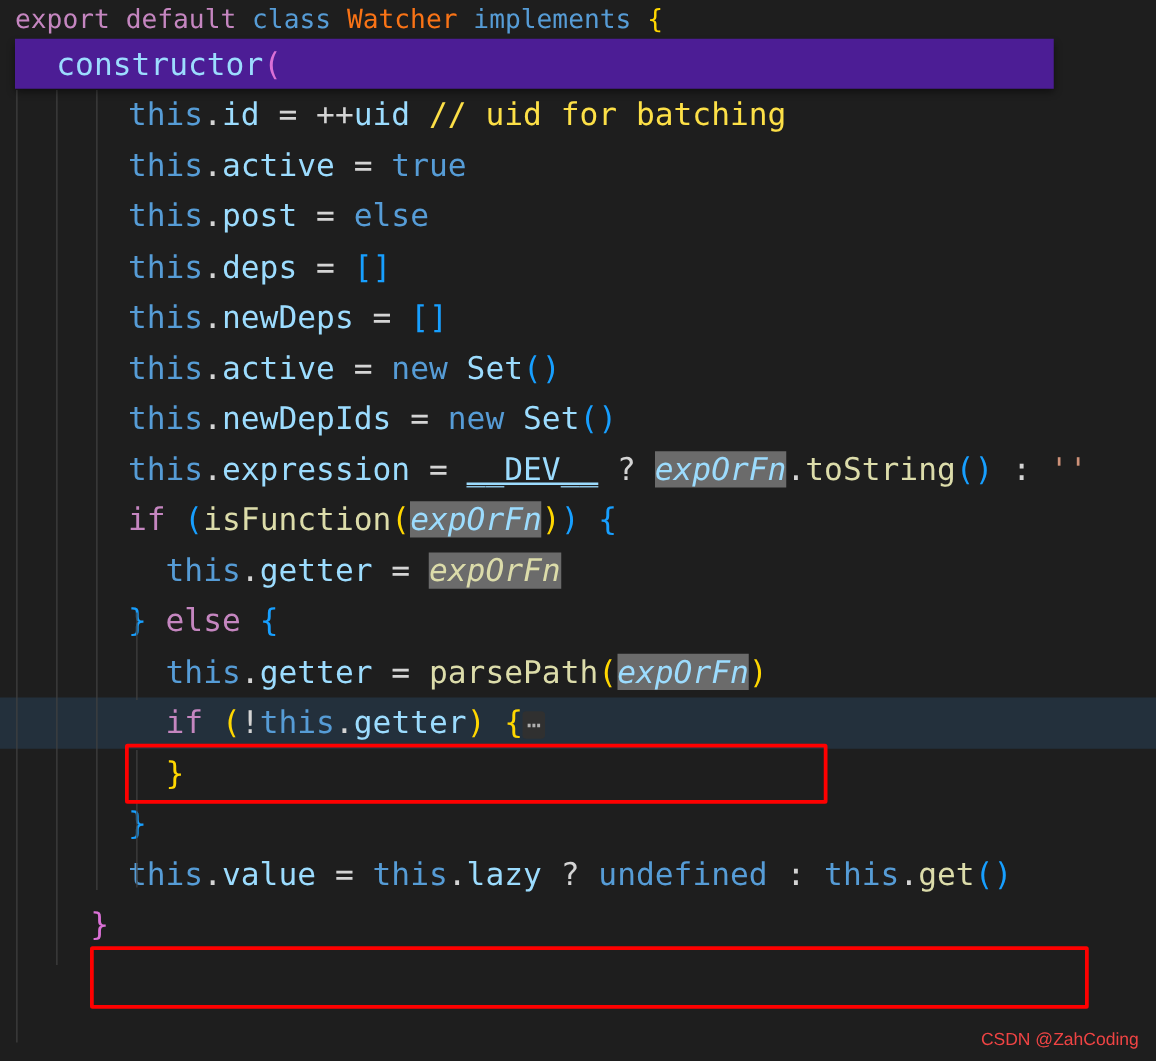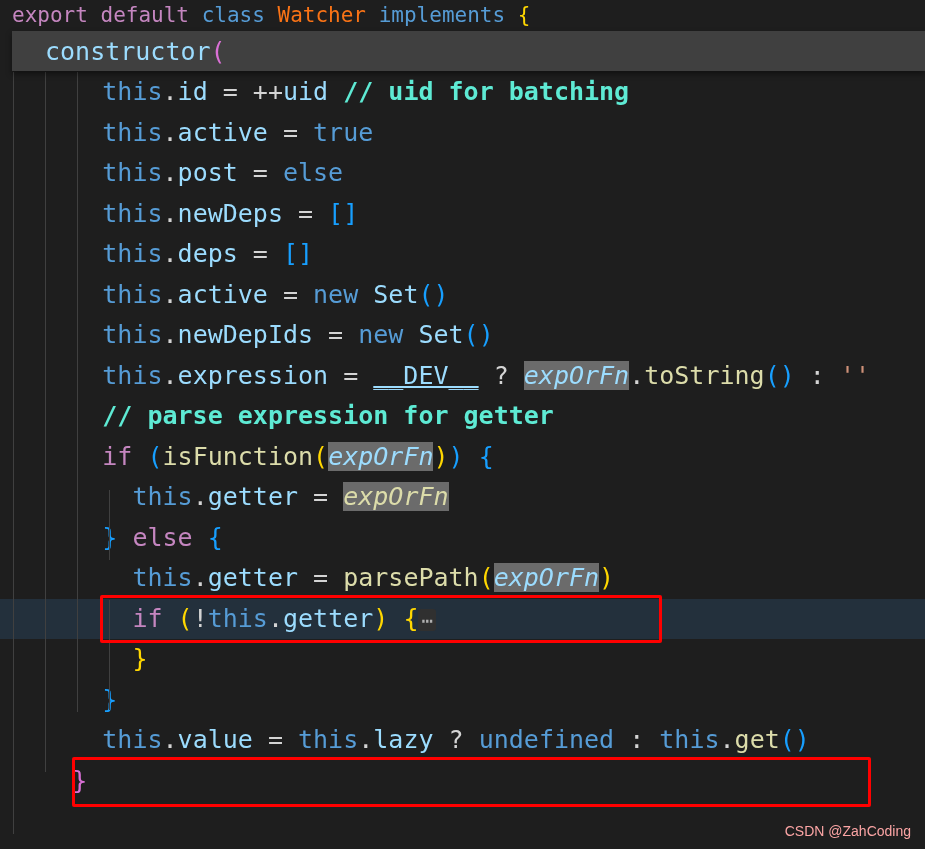--- a/index.html
+++ b/index.html
@@ -9,22 +9,22 @@
   }
   #editor{position:absolute;inset:0;background:#1e1e1e;}
 
   
   .sticky-line{
     position:absolute;left:0;top:0;width:925px;height:30px;
     background:#1e1e1e;z-index:30;display:flex;align-items:center;
     font-size:21px;white-space:pre;padding-left:12px;box-sizing:border-box;
   }
   .sticky-line2{
-    position:absolute;left:12px;top:31px;width:913px;height:40px;
-    background:#404040;z-index:30;display:flex;align-items:center;
+    position:absolute;left:12px;top:31px;width:831px;height:40px;
+    background:#4c1d95;z-index:30;display:flex;align-items:center;
     font-size:25px;white-space:pre;padding-left:33px;box-sizing:border-box;
     box-shadow:0 3px 6px rgba(0,0,0,0.45);
   }
 
   
   .code-area{position:absolute;left:0;top:72px;width:925px;height:777px;overflow:hidden;}
   .line{
     position:relative;height:40.5px;line-height:40.5px;white-space:pre;
     font-size:25px;padding-left:12px;box-sizing:border-box;
   }
@@ -37,39 +37,39 @@
   .g3{left:77px;top:72px;height:640px;}
   .g4{left:109px;top:490px;height:70px;}
   .g5{left:109px;top:600px;height:110px;}
 
   
   .t-kw{color:#569cd6;}
   .t-kw2{color:#c586c0;}
   .t-cls{color:#f97316;}
   .t-prop{color:#9cdcfe;}
   .t-fn{color:#dcdcaa;}
-  .t-com{color:#5eead4;font-weight:bold;}
+  .t-com{color:#fde047;}
   .t-str{color:#ce9178;}
   .t-op{color:#d4d4d4;}
   .t-pun{color:#d4d4d4;}
   .t-b1{color:#ffd700;}
   .t-b2{color:#da70d6;}
   .t-b3{color:#179fff;}
   .t-und{text-decoration:underline;}
   .sel{background:#6b6b6b;font-style:italic;}
   .fold{color:#b0b0b0;background:#303030;border-radius:3px;padding:0 3px;font-size:19px;}
 
   
   .redbox{position:absolute;border:3px solid #ff0000;border-radius:2px;z-index:20;pointer-events:none;}
   #redbox-1{left:100px;top:595px;width:556px;height:42px;}
   #redbox-2{left:72px;top:757px;width:793px;height:44px;}
 
   
   .watermark{
-    position:absolute;right:14px;bottom:10px;color:#fca5a5;
+    position:absolute;right:14px;bottom:10px;color:#ef4444;
     font-family:"Liberation Sans",sans-serif;font-size:14px;z-index:25;
   }
 </style>
 </head>
 <body>
 
 <div id="editor">
 
   <div class="guide g1"></div>
   <div class="guide g2"></div>
@@ -87,31 +87,30 @@
 
   <div class="code-area">
 
     <div class="line">      <span class="t-kw">this</span><span class="t-pun">.</span><span class="t-prop">id</span><span class="t-op"> = </span><span class="t-op">++</span><span class="t-prop">uid</span><span class="t-com"> // uid for batching</span></div>
 
     <div class="line">      <span class="t-kw">this</span><span class="t-pun">.</span><span class="t-prop">active</span><span class="t-op"> = </span><span class="t-kw">true</span></div>
 
     <div class="line">      <span class="t-kw">this</span><span class="t-pun">.</span><span class="t-prop">post</span><span class="t-op"> = </span><span class="t-kw">else</span></div>
 
 
+    <div class="line">      <span class="t-kw">this</span><span class="t-pun">.</span><span class="t-prop">deps</span><span class="t-op"> = </span><span class="t-b3">[]</span></div>
+
     <div class="line">      <span class="t-kw">this</span><span class="t-pun">.</span><span class="t-prop">newDeps</span><span class="t-op"> = </span><span class="t-b3">[]</span></div>
-
-    <div class="line">      <span class="t-kw">this</span><span class="t-pun">.</span><span class="t-prop">deps</span><span class="t-op"> = </span><span class="t-b3">[]</span></div>
 
     <div class="line">      <span class="t-kw">this</span><span class="t-pun">.</span><span class="t-prop">active</span><span class="t-op"> = </span><span class="t-kw">new </span><span class="t-prop">Set</span><span class="t-b3">()</span></div>
 
     <div class="line">      <span class="t-kw">this</span><span class="t-pun">.</span><span class="t-prop">newDepIds</span><span class="t-op"> = </span><span class="t-kw">new </span><span class="t-prop">Set</span><span class="t-b3">()</span></div>
 
     <div class="line">      <span class="t-kw">this</span><span class="t-pun">.</span><span class="t-prop">expression</span><span class="t-op"> = </span><span class="t-prop t-und">__DEV__</span><span class="t-op"> ? </span><span class="t-prop sel">expOrFn</span><span class="t-pun">.</span><span class="t-fn">toString</span><span class="t-b3">()</span><span class="t-op"> : </span><span class="t-str">''</span></div>
 
-    <div class="line">      <span class="t-com">// parse expression for getter</span></div>
 
     <div class="line">      <span class="t-kw2">if</span><span> </span><span class="t-b3">(</span><span class="t-fn">isFunction</span><span class="t-b1">(</span><span class="t-prop sel">expOrFn</span><span class="t-b1">)</span><span class="t-b3">)</span><span class="t-b3"> {</span></div>
 
     <div class="line">        <span class="t-kw">this</span><span class="t-pun">.</span><span class="t-prop">getter</span><span class="t-op"> = </span><span class="t-fn sel">expOrFn</span></div>
 
     <div class="line">      <span class="t-b3">}</span><span> </span><span class="t-kw2">else</span><span class="t-b3"> {</span></div>
 
     <div class="line">        <span class="t-kw">this</span><span class="t-pun">.</span><span class="t-prop">getter</span><span class="t-op"> = </span><span class="t-fn">parsePath</span><span class="t-b1">(</span><span class="t-prop sel">expOrFn</span><span class="t-b1">)</span></div>
 
     <div class="line current">        <span class="t-kw2">if</span><span> </span><span class="t-b1">(</span><span class="t-op">!</span><span class="t-kw">this</span><span class="t-pun">.</span><span class="t-prop">getter</span><span class="t-b1">)</span><span class="t-b1"> {</span><span class="fold">⋯</span></div>

